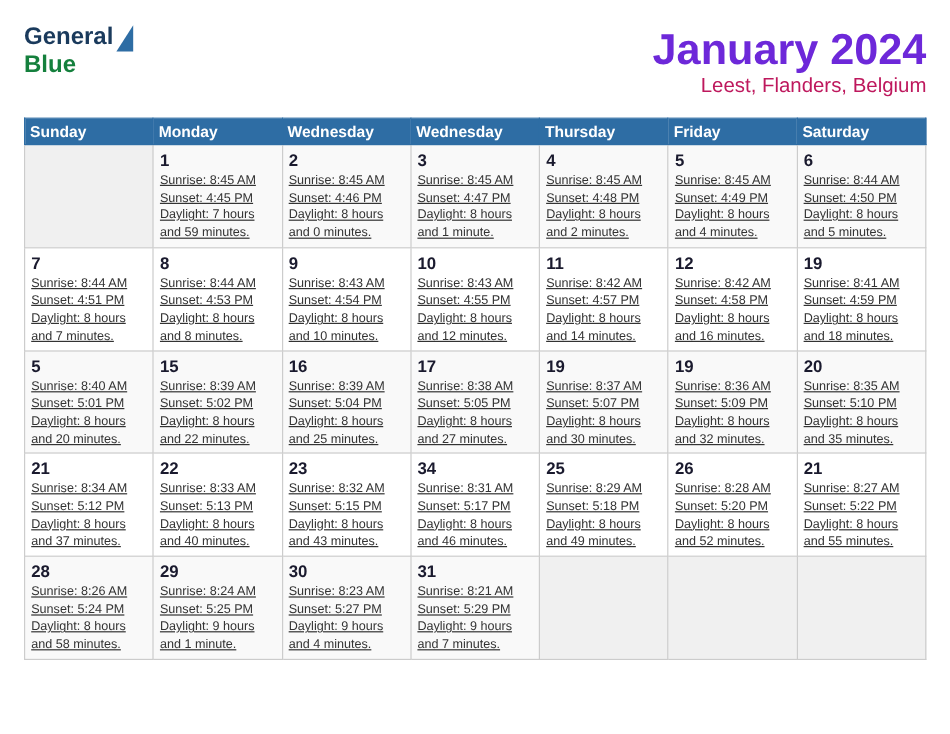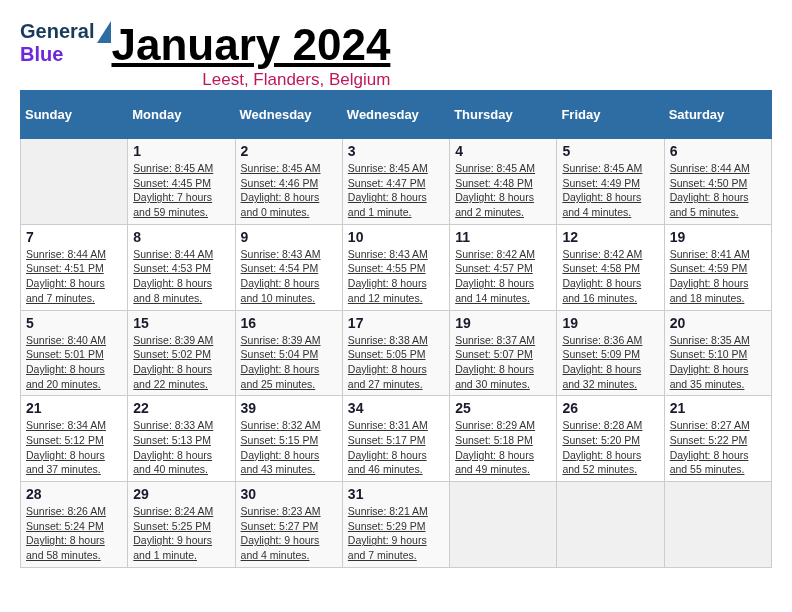--- a/index.html
+++ b/index.html
@@ -5,44 +5,45 @@
     * { box-sizing: border-box; margin: 0; padding: 0; }
     body {
       font-family: Arial, sans-serif;
       background: #fff;
       width: 792px;
       min-height: 612px;
       padding: 20px;
     }
     .header {
       display: flex;
+      justify-content: space-between;
       align-items: flex-start;
+      margin-bottom: 16px;
     }
     .title-block {
       text-align: right;
     }
     .main-title {
-      font-size: 44px;
-      font-weight: bold;
-      color: #000000;
-      text-decoration: underline;
+      font-size: 36px;
+      font-weight: bold;
+      color: #6d28d9;
     }
     .subtitle {
       font-size: 17px;
       color: #be185d;
     }
     .calendar {
       width: 100%;
       border-collapse: collapse;
       font-size: 11px;
     }
     .calendar thead tr th {
       background: #2e6da4;
       color: #fff;
-      padding: 16px 4px;
+      padding: 3px 4px;
       text-align: left;
       font-size: 13px;
       font-weight: bold;
       border: 1px solid #2e6da4;
     }
     .calendar tbody tr td {
       border: 1px solid #ccc;
       vertical-align: top;
       padding: 4px 5px;
       width: calc(100% / 7);
@@ -78,21 +79,21 @@
       align-items: center;
     }
     .logo-general {
       font-size: 20px;
       font-weight: bold;
       color: #1a3a5c;
     }
     .logo-blue {
       font-size: 20px;
       font-weight: bold;
-      color: #6d28d9;
+      color: #15803d;
     }
     .logo-triangle {
       width: 0;
       height: 0;
       border-left: 14px solid transparent;
       border-bottom: 22px solid #2e6da4;
       margin-left: 3px;
       margin-bottom: 0px;
     }
   </style>
@@ -216,21 +217,21 @@
       <tr>
         <td>
           <div class="day-number">21</div>
           <div class="day-info">Sunrise: 8:34 AM<br>Sunset: 5:12 PM<br>Daylight: 8 hours and 37 minutes.</div>
         </td>
         <td>
           <div class="day-number">22</div>
           <div class="day-info">Sunrise: 8:33 AM<br>Sunset: 5:13 PM<br>Daylight: 8 hours and 40 minutes.</div>
         </td>
         <td>
-          <div class="day-number">39</div>
+          <div class="day-number">23</div>
           <div class="day-info">Sunrise: 8:32 AM<br>Sunset: 5:15 PM<br>Daylight: 8 hours and 43 minutes.</div>
         </td>
         <td>
           <div class="day-number">34</div>
           <div class="day-info">Sunrise: 8:31 AM<br>Sunset: 5:17 PM<br>Daylight: 8 hours and 46 minutes.</div>
         </td>
         <td>
           <div class="day-number">25</div>
           <div class="day-info">Sunrise: 8:29 AM<br>Sunset: 5:18 PM<br>Daylight: 8 hours and 49 minutes.</div>
         </td>

